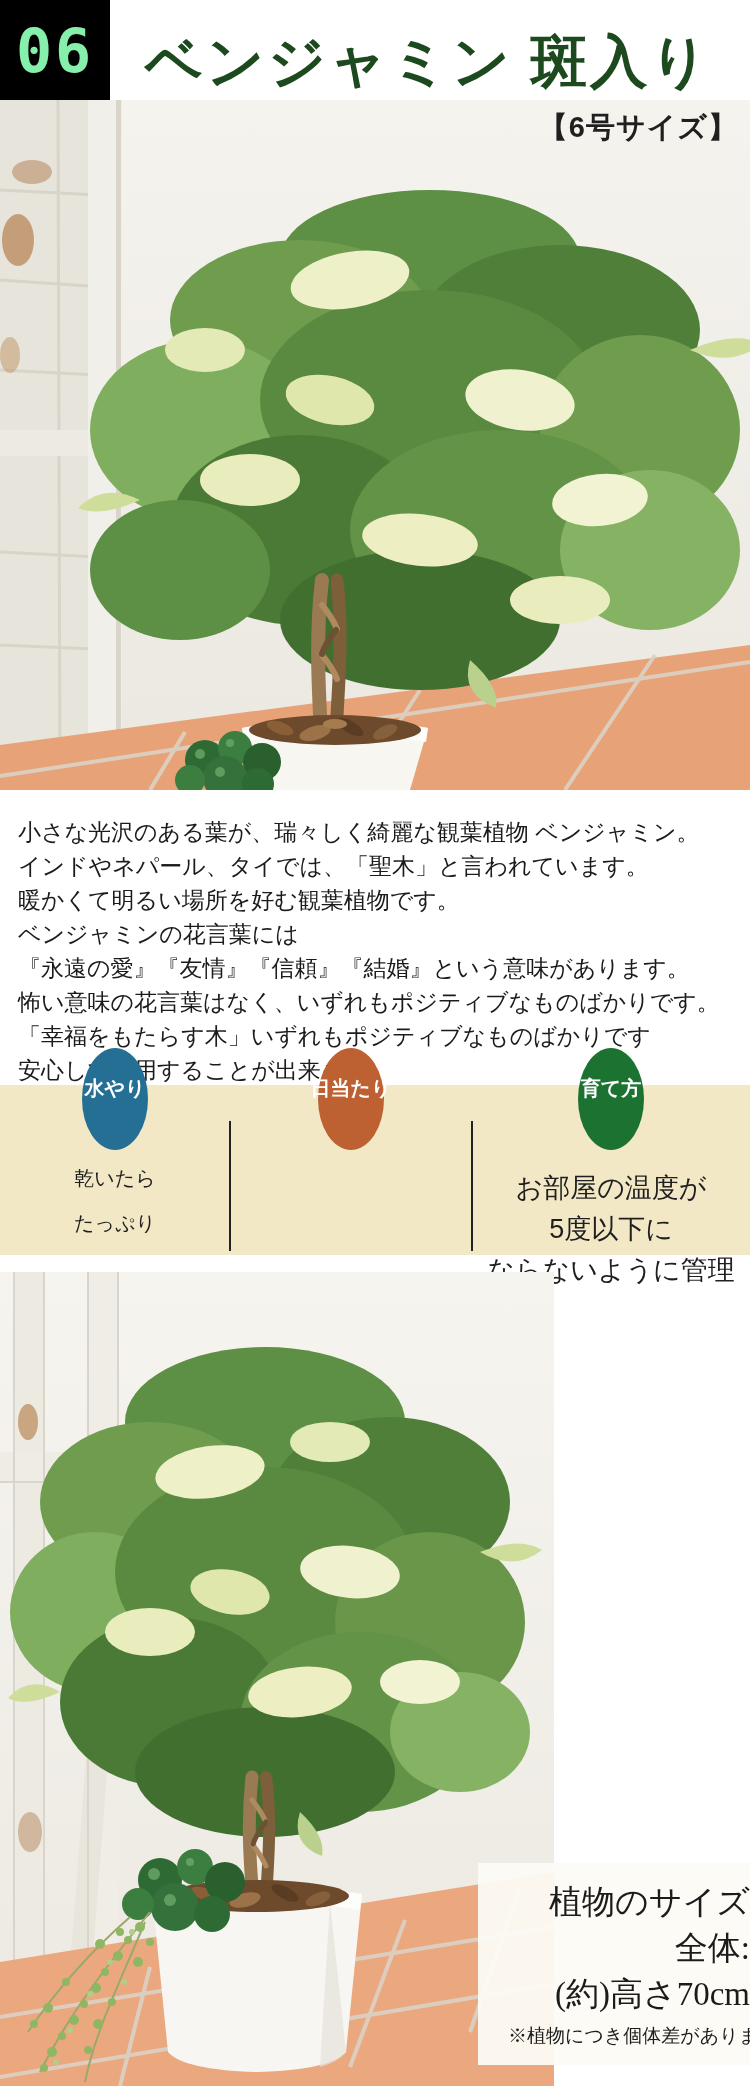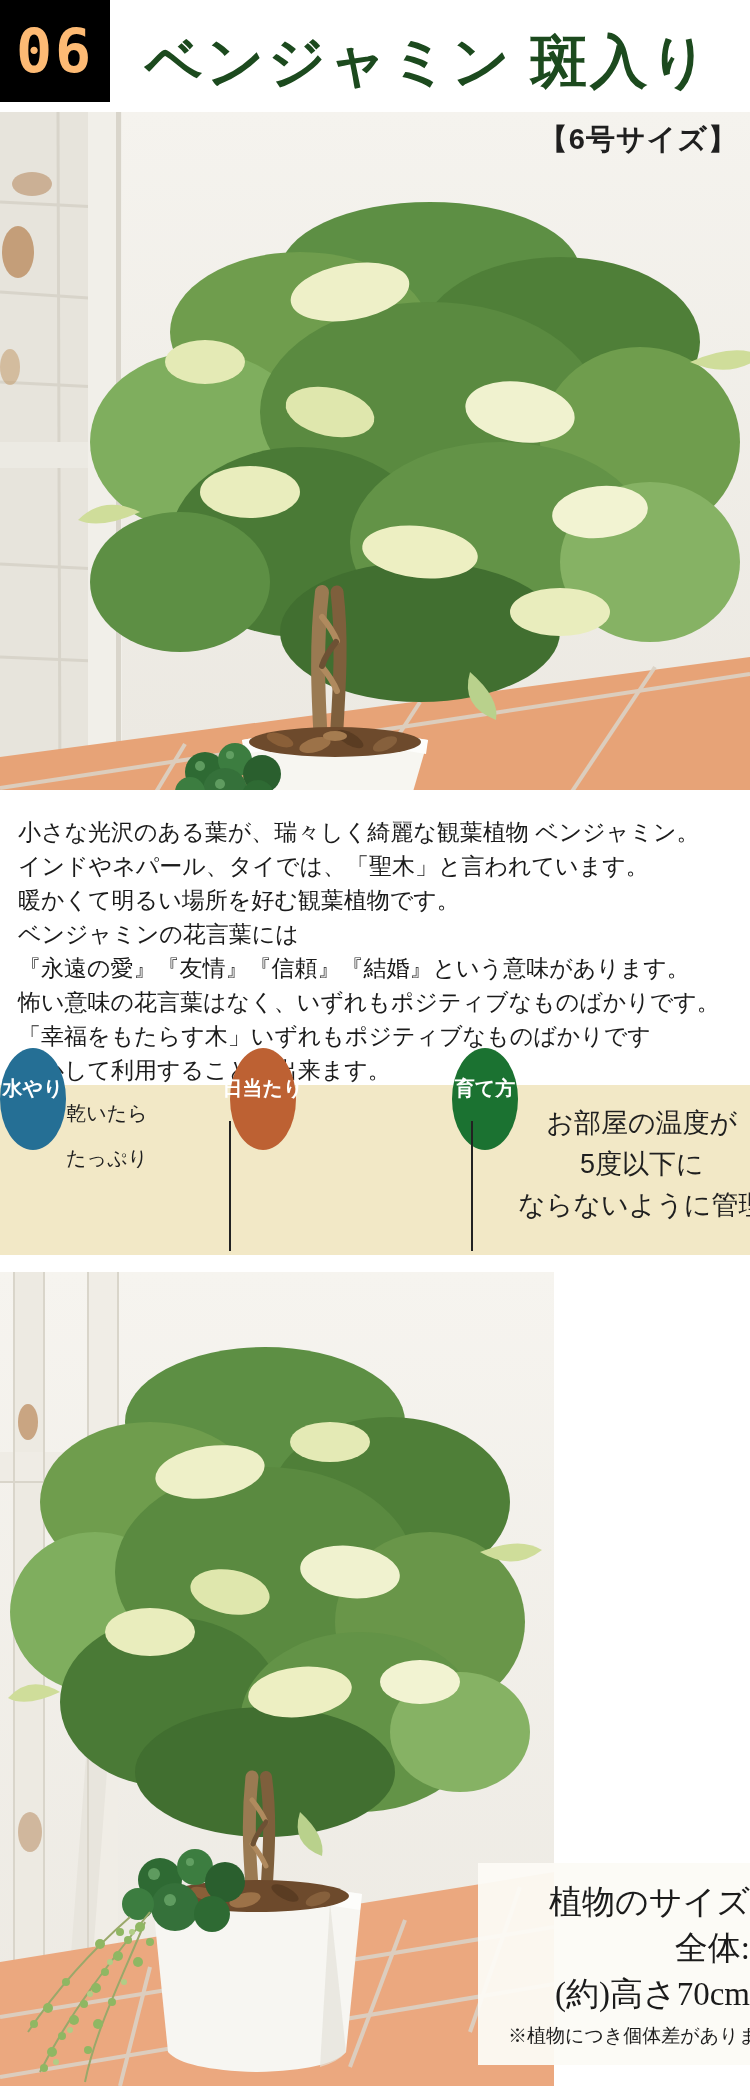--- a/index.html
+++ b/index.html
@@ -3,46 +3,46 @@
 <meta charset="utf-8">
 <style>
   html,body{margin:0;padding:0;background:#ffffff;}
   .page{position:relative;width:750px;height:2100px;margin:0 auto;background:#ffffff;overflow:hidden;
         font-family:"Liberation Sans","DejaVu Sans",sans-serif;}
 
   
   .header{position:absolute;top:0;left:0;width:750px;height:100px;background:#ffffff;}
   .num-box{position:absolute;top:0;left:0;width:110px;height:102px;background:#000000;
            display:flex;align-items:center;justify-content:center;}
-  .num-box span{color:#fdba74;font-family:"DejaVu Sans Mono","Liberation Mono",monospace;
+  .num-box span{color:#86efac;font-family:"DejaVu Sans Mono","Liberation Mono",monospace;
                 font-size:60px;font-weight:bold;letter-spacing:3px;}
   .main-title{position:absolute;top:24px;left:145px;font-family:"Liberation Serif","DejaVu Serif",serif;
               font-size:57px;font-weight:bold;letter-spacing:3px;white-space:nowrap;}
 
   
-  .photo1{position:absolute;top:112px;left:0;width:750px;height:874px;overflow:hidden;}
+  .photo1{position:absolute;top:100px;left:0;width:750px;height:874px;overflow:hidden;}
   .photo2{position:absolute;top:1272px;left:0;width:554px;height:814px;overflow:hidden;}
   .photo1 svg,.photo2 svg{display:block;}
 
   .size-label{position:absolute;top:8px;right:12px;font-size:29px;font-weight:bold;color:#1f1f1f;
               letter-spacing:1px;}
   .disclaimer{position:absolute;top:40px;left:35px;font-size:24px;font-weight:bold;color:#262626;
               line-height:37px;letter-spacing:1px;}
 
   
   .description{position:absolute;top:790px;left:0;width:750px;height:295px;background:#ffffff;
                box-sizing:border-box;padding:25px 10px 0 18px;}
   .description div{font-size:23px;line-height:34px;color:#1b1b1b;white-space:nowrap;}
 
   
   .care{position:absolute;top:1085px;left:0;width:750px;height:170px;}
-  .care-col{position:absolute;top:0;height:100%;display:flex;align-items:flex-start;}
+  .care-col{position:absolute;top:0;height:100%;display:flex;flex-direction:column;align-items:center;}
   .care-col.c1{left:0;width:230px;}
   .care-col.c2{left:230px;width:242px;}
-  .care-col.c3{left:452px;width:278px;}
+  .care-col.c3{left:472px;width:278px;}
   .badge{margin-top:-37px;width:66px;height:102px;border-radius:50%;flex:none;
          display:flex;align-items:center;justify-content:center;box-sizing:border-box;padding-bottom:22px;}
   .badge span{color:#ffffff;font-size:20px;font-weight:bold;white-space:nowrap;}
   .care-text{margin-top:6px;text-align:center;font-size:20px;color:#1f1f1f;line-height:45px;white-space:nowrap;}
   .care-col.c3 .care-text{margin-top:18px;font-size:27px;line-height:41px;}
   .care-divider{position:absolute;top:36px;width:2px;height:130px;background:#222222;}
   .care-divider.d1{left:229px;}
   .care-divider.d2{left:471px;}
 
   

